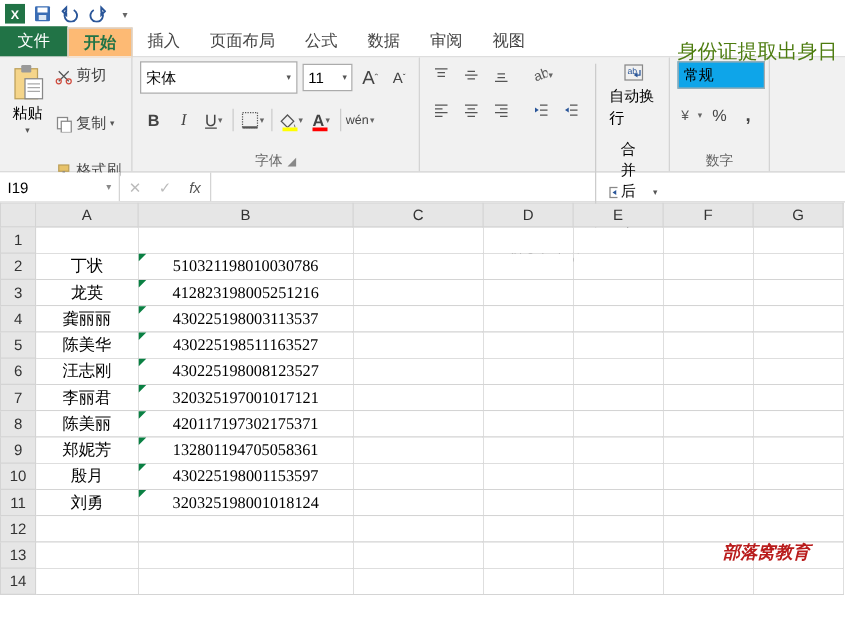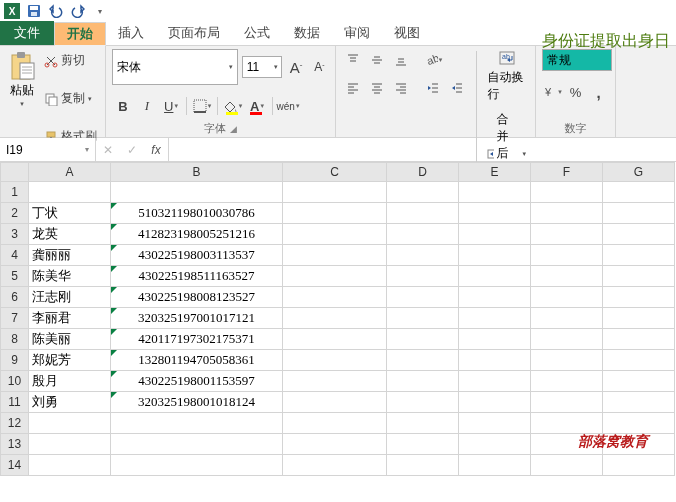--- a/index.html
+++ b/index.html
@@ -24,55 +24,55 @@
 .group-label .launcher { font-size: 9px; color: #888; cursor: pointer; }
 
 .paste-col { display: flex; flex-direction: column; align-items: center; gap: 1px; padding: 2px; }
 .paste-col .paste-icon { width: 28px; height: 30px; }
 .mini-btns { display: flex; flex-direction: column; gap: 19px; padding-top: 2px; }
 .mini-btn { display: flex; align-items: center; gap: 3px; font-size: 12px; color: #444; cursor: pointer; padding: 1px 2px; }
 .mini-btn .ic { width: 14px; height: 14px; display: inline-flex; align-items: center; justify-content: center; }
 
 .font-group { width: 230px; }
 .font-row1 { display: flex; gap: 4px; align-items: center; }
-.font-name { width: 130px; height: 36px; border: 1px solid #ababab; background: #fff; display: flex; align-items: center; padding: 0 4px; justify-content: space-between; font-size: 12px; }
+.font-name { width: 130px; height: 26px; border: 1px solid #ababab; background: #fff; display: flex; align-items: center; padding: 0 4px; justify-content: space-between; font-size: 12px; }
 .font-size { width: 42px; height: 22px; border: 1px solid #ababab; background: #fff; display: flex; align-items: center; padding: 0 4px; justify-content: space-between; font-size: 12px; }
 .aa-btn { width: 20px; height: 20px; display: flex; align-items: center; justify-content: center; color: #444; cursor: pointer; }
 .font-row2 { display: flex; gap: 2px; margin-top: 6px; align-items: center; }
 .fbtn { width: 22px; height: 22px; display: flex; align-items: center; justify-content: center; cursor: pointer; color: #444; font-size: 13px; border: 1px solid transparent; }
 .fbtn .dd { font-size: 7px; color: #666; margin-left: 1px; }
 .underline-a { position: relative; }
 .color-bar { position: absolute; bottom: 1px; left: 3px; right: 5px; height: 3px; }
 
 .align-group { width: 200px; }
 .align-row { display: flex; gap: 2px; align-items: center; }
 .wrap-btn { display: flex; align-items: center; gap: 3px; font-size: 12px; cursor: pointer; padding: 1px 3px; flex-direction: column; }
 .merge-btn { display: flex; align-items: center; gap: 3px; font-size: 12px; cursor: pointer; padding: 1px 3px; }
 
 .num-group { width: 80px; }
-.num-sel { width: 70px; height: 22px; border: 1px solid #ababab; background: #14b8a6; display: flex; align-items: center; padding: 0 4px; justify-content: space-between; font-size: 12px; }
+.num-sel { width: 70px; height: 22px; border: 1px solid #ababab; background: #0ea5e9; display: flex; align-items: center; padding: 0 4px; justify-content: space-between; font-size: 12px; }
 .num-row2 { display: flex; gap: 2px; margin-top: 6px; }
 
 
 .formula-bar { height: 24px; border-bottom: 1px solid #d4d4d4; display: flex; align-items: stretch; }
 .name-box { width: 96px; border-right: 1px solid #d4d4d4; display: flex; align-items: center; padding: 0 6px; background: #fff; justify-content: space-between; font-size: 12px; }
 .name-box .dd-ic { font-size: 8px; color: #888; }
 .fx-btns { display: flex; align-items: center; border-right: 1px solid #d4d4d4; }
 .fx-btn { width: 24px; display: flex; align-items: center; justify-content: center; color: #bbb; font-size: 12px; }
 .fx-input { flex: 1; padding: 0 4px; display: flex; align-items: center; font-size: 12px; }
 
 
 .sheet-wrap { position: relative; overflow: auto; }
 table.sheet { border-collapse: collapse; table-layout: fixed; }
 .sheet th, .sheet td { border: 1px solid #d4d4d4; font-size: 12px; font-weight: normal; }
 .sheet .colhdr { background: #e6e6e6; text-align: center; height: 19px; color: #333; }
 .sheet .rowhdr { background: #e6e6e6; text-align: center; width: 28px; color: #333; height: 21px; }
 .sheet .corner { background: #e6e6e6; width: 28px; }
 .sheet td.cell { background: #fff; height: 21px; padding: 0 3px; text-align: center; font-family: SimSun, serif; font-size: 13px; position: relative; }
-.sheet td.cell.left { text-align: left; }
+.sheet td.cell.left { text-align: center; }
 .sheet .hdr-cell { background: #1f6fb5; color: #fff; font-family: SimSun, serif; text-align: center; letter-spacing: 1px; }
 .green-tri::before { content: ""; position: absolute; top: 0; left: 0; border-top: 6px solid #0a8043; border-right: 6px solid transparent; }
 .col-A { width: 82px; } .col-B { width: 172px; } .col-C { width: 104px; }
 .col-D, .col-E, .col-F, .col-G { width: 72px; }
 
 .watermark { position: absolute; right: 28px; bottom: 25px; color: #b91c1c; font-weight: bold; font-style: italic; font-size: 14px; font-family: KaiTi, SimSun, serif; text-align: right; }
 
 svg { display: block; }
 .dd-tri { font-size: 7px; color: #555; }
 </style>

